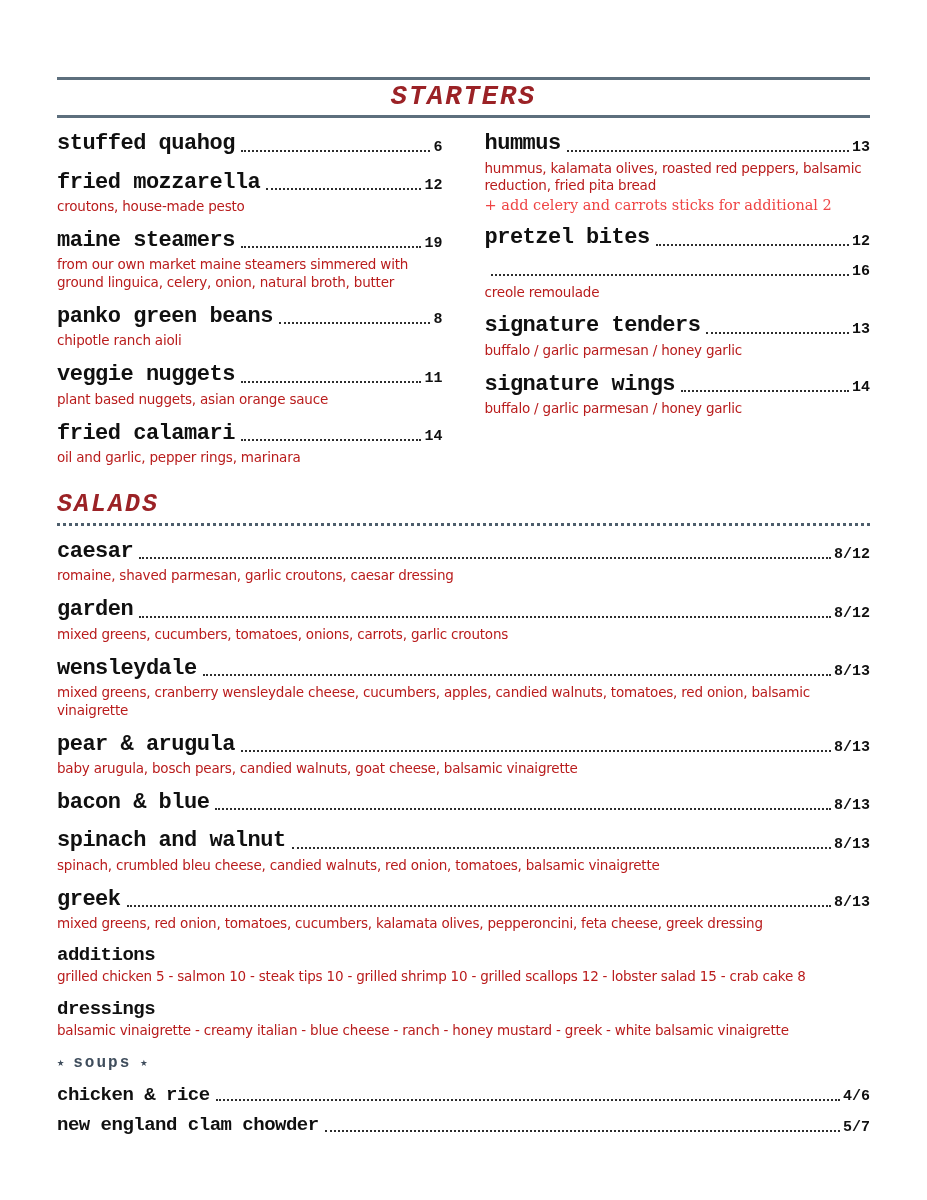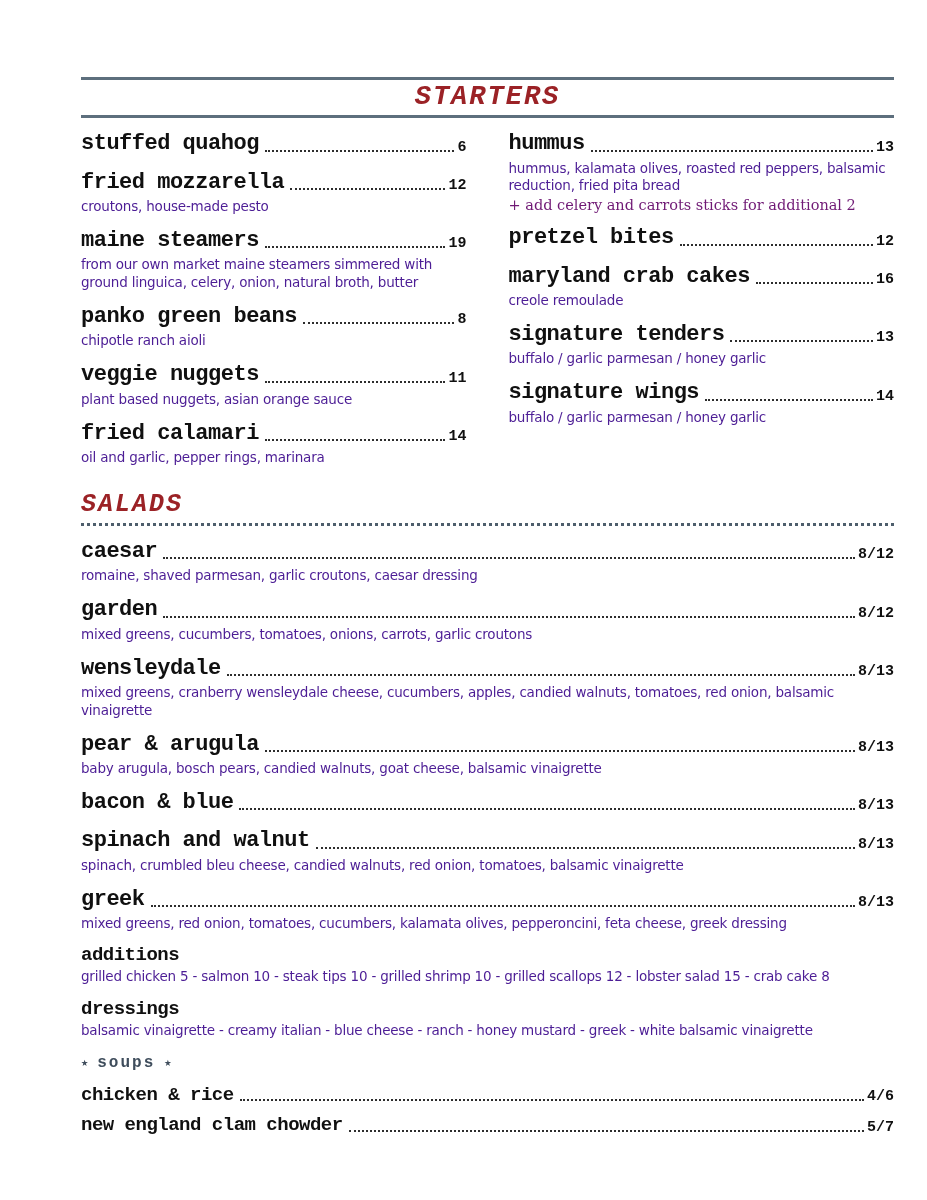--- a/index.html
+++ b/index.html
@@ -2,21 +2,21 @@
 <html><head>
 <meta charset="utf-8">
 <style>
   * { margin:0; padding:0; box-sizing:border-box; }
   html,body { background:#ffffff; }
   body {
     width:927px; height:1200px;
     font-family:"Liberation Sans", sans-serif;
     color:#151515; overflow:hidden;
   }
-  .page { width:751px; height:1200px; background:#fff;margin-left:24px; }
+  .page { width:751px; height:1200px; background:#fff; }
   .content { margin:0 57px; width:813px; padding-top:77px; }
 
   .rule { height:3px; background:#5d6f7d; }
 
   .section-title {
     font-family:"Liberation Mono","DejaVu Sans Mono",monospace;
     font-weight:bold; font-style:italic;
     color:#9b2226; letter-spacing:2px;
   }
   .starters-title { text-align:center; font-size:27px; padding:2px 0 3px 0; }
@@ -43,26 +43,26 @@
     flex:1; height:0; border-bottom:2px dotted #2d2d2d;
     margin:0 3px 6px 6px; min-width:12px;
   }
   .pr {
     font-family:"Liberation Mono","DejaVu Sans Mono",monospace;
     font-size:15px; font-weight:bold; color:#101010;
     margin-bottom:2px; white-space:nowrap;
   }
   .desc {
     font-family:"DejaVu Sans", sans-serif;
-    font-size:13.5px; line-height:1.32; color:#4c1d95;
+    font-size:13.5px; line-height:1.32; color:#b91c1c;
     margin-top:2px; letter-spacing:-0.2px;
   }
   .note {
     font-family:"DejaVu Serif", serif;
-    font-size:14.5px; color:#701a75; margin-top:2px;
+    font-size:14.5px; color:#ef4444; margin-top:2px;
   }
 
   .sub-head {
     font-family:Liberation Mono, monospace;
     font-weight:bold; font-size:19px; color:#101010; letter-spacing:-0.5px;
   }
   .sub-item { margin-bottom:12px; }
 
   .soups-head {
     margin:14px 0 12px 0;
@@ -157,21 +157,20 @@
         <div class="item">
           <div class="line">
             <span class="nm">pretzel bites</span>
             <span class="leader"></span>
             <span class="pr">12</span>
           </div>
         </div>
 
         <div class="item">
           <div class="line">
-            <span class="nm">maryland crab cakes</span>
             <span class="leader"></span>
             <span class="pr">16</span>
           </div>
           <div class="desc">creole remoulade</div>
         </div>
 
         <div class="item">
           <div class="line">
             <span class="nm">signature tenders</span>
             <span class="leader"></span>

